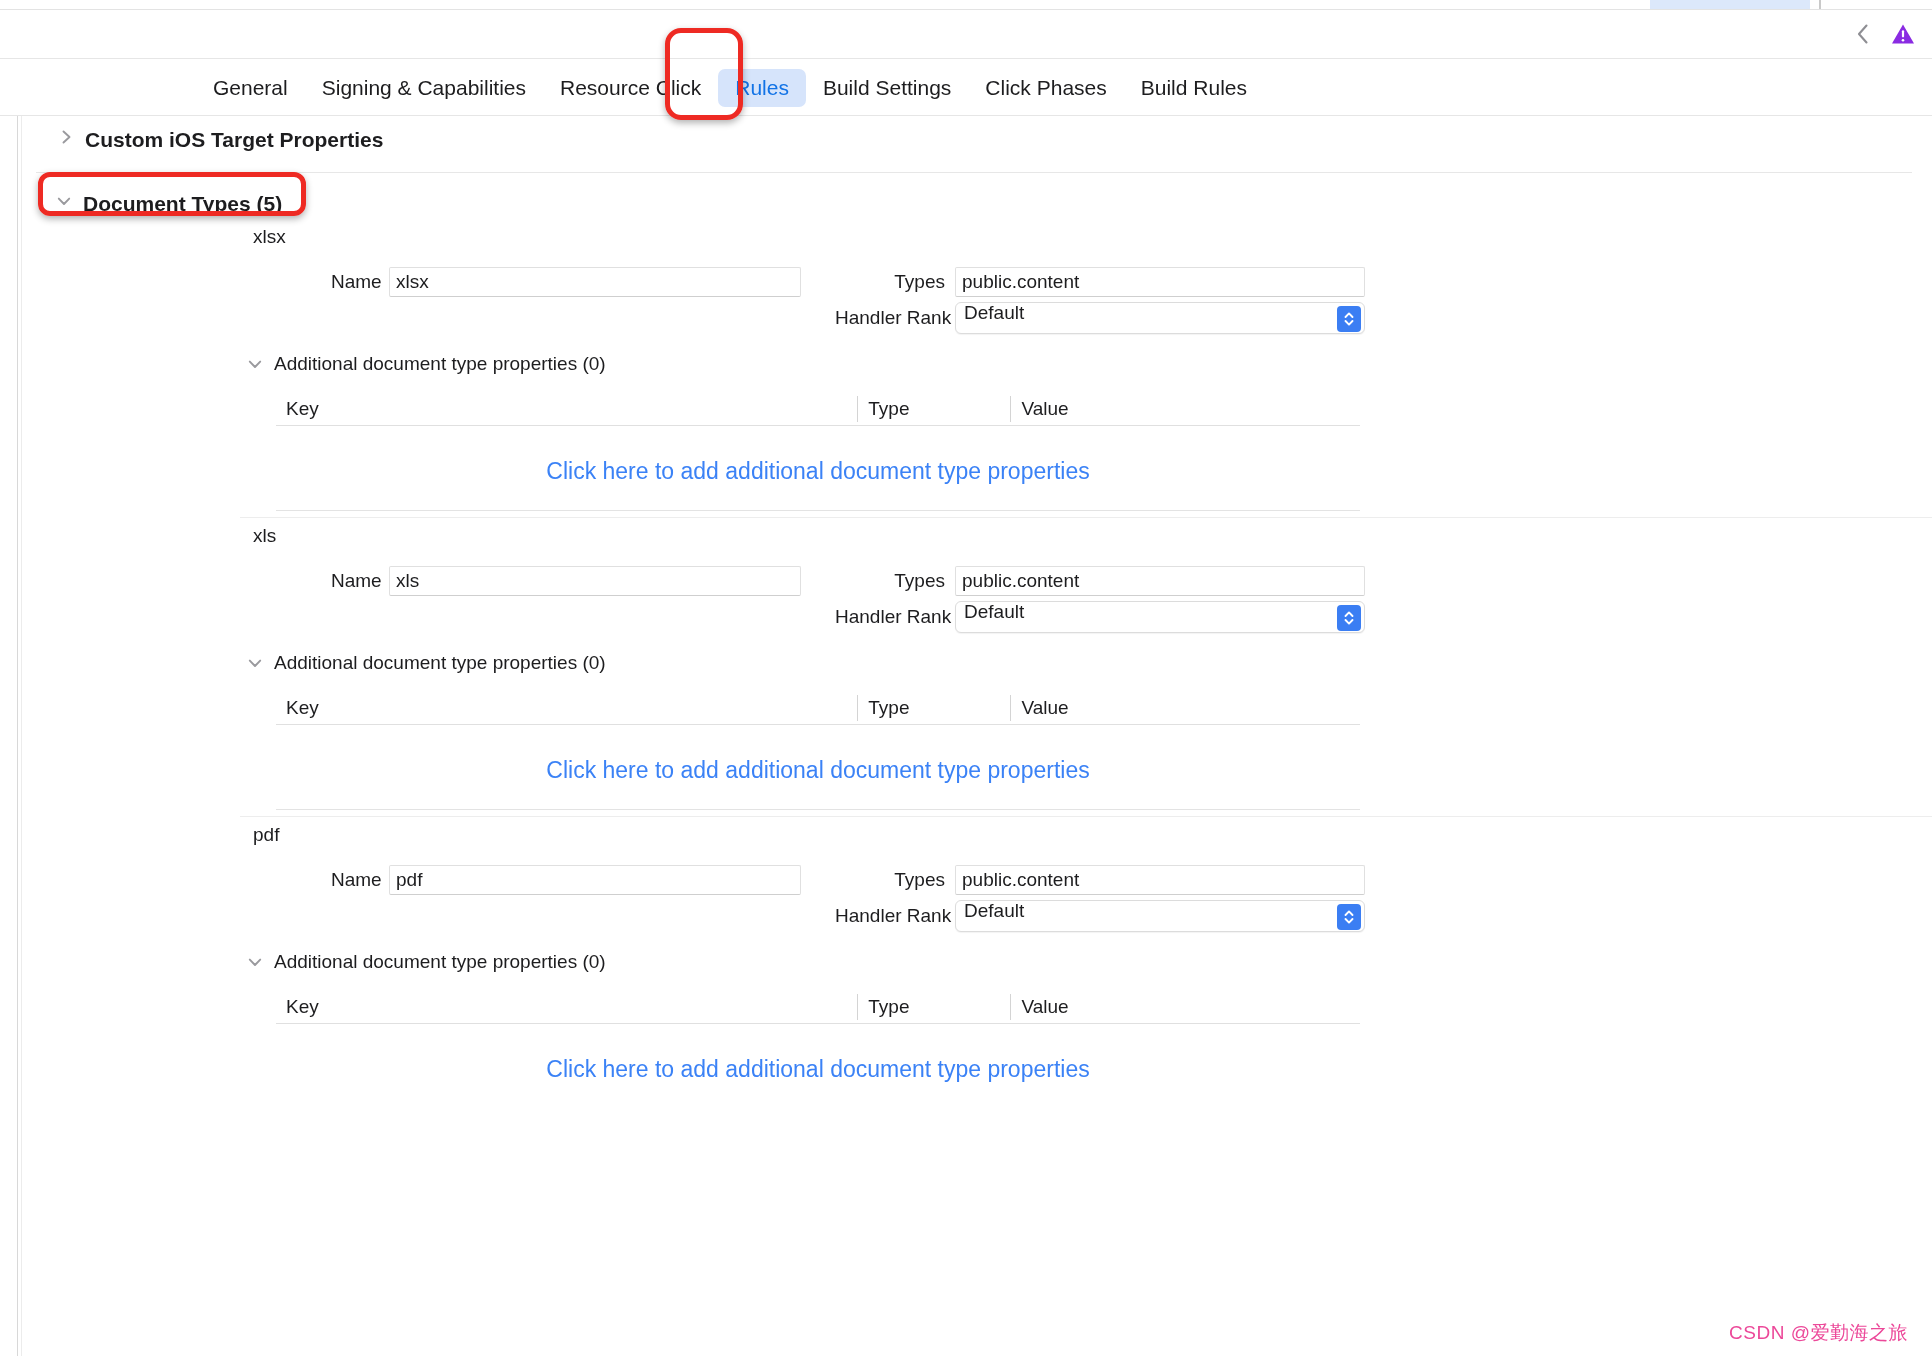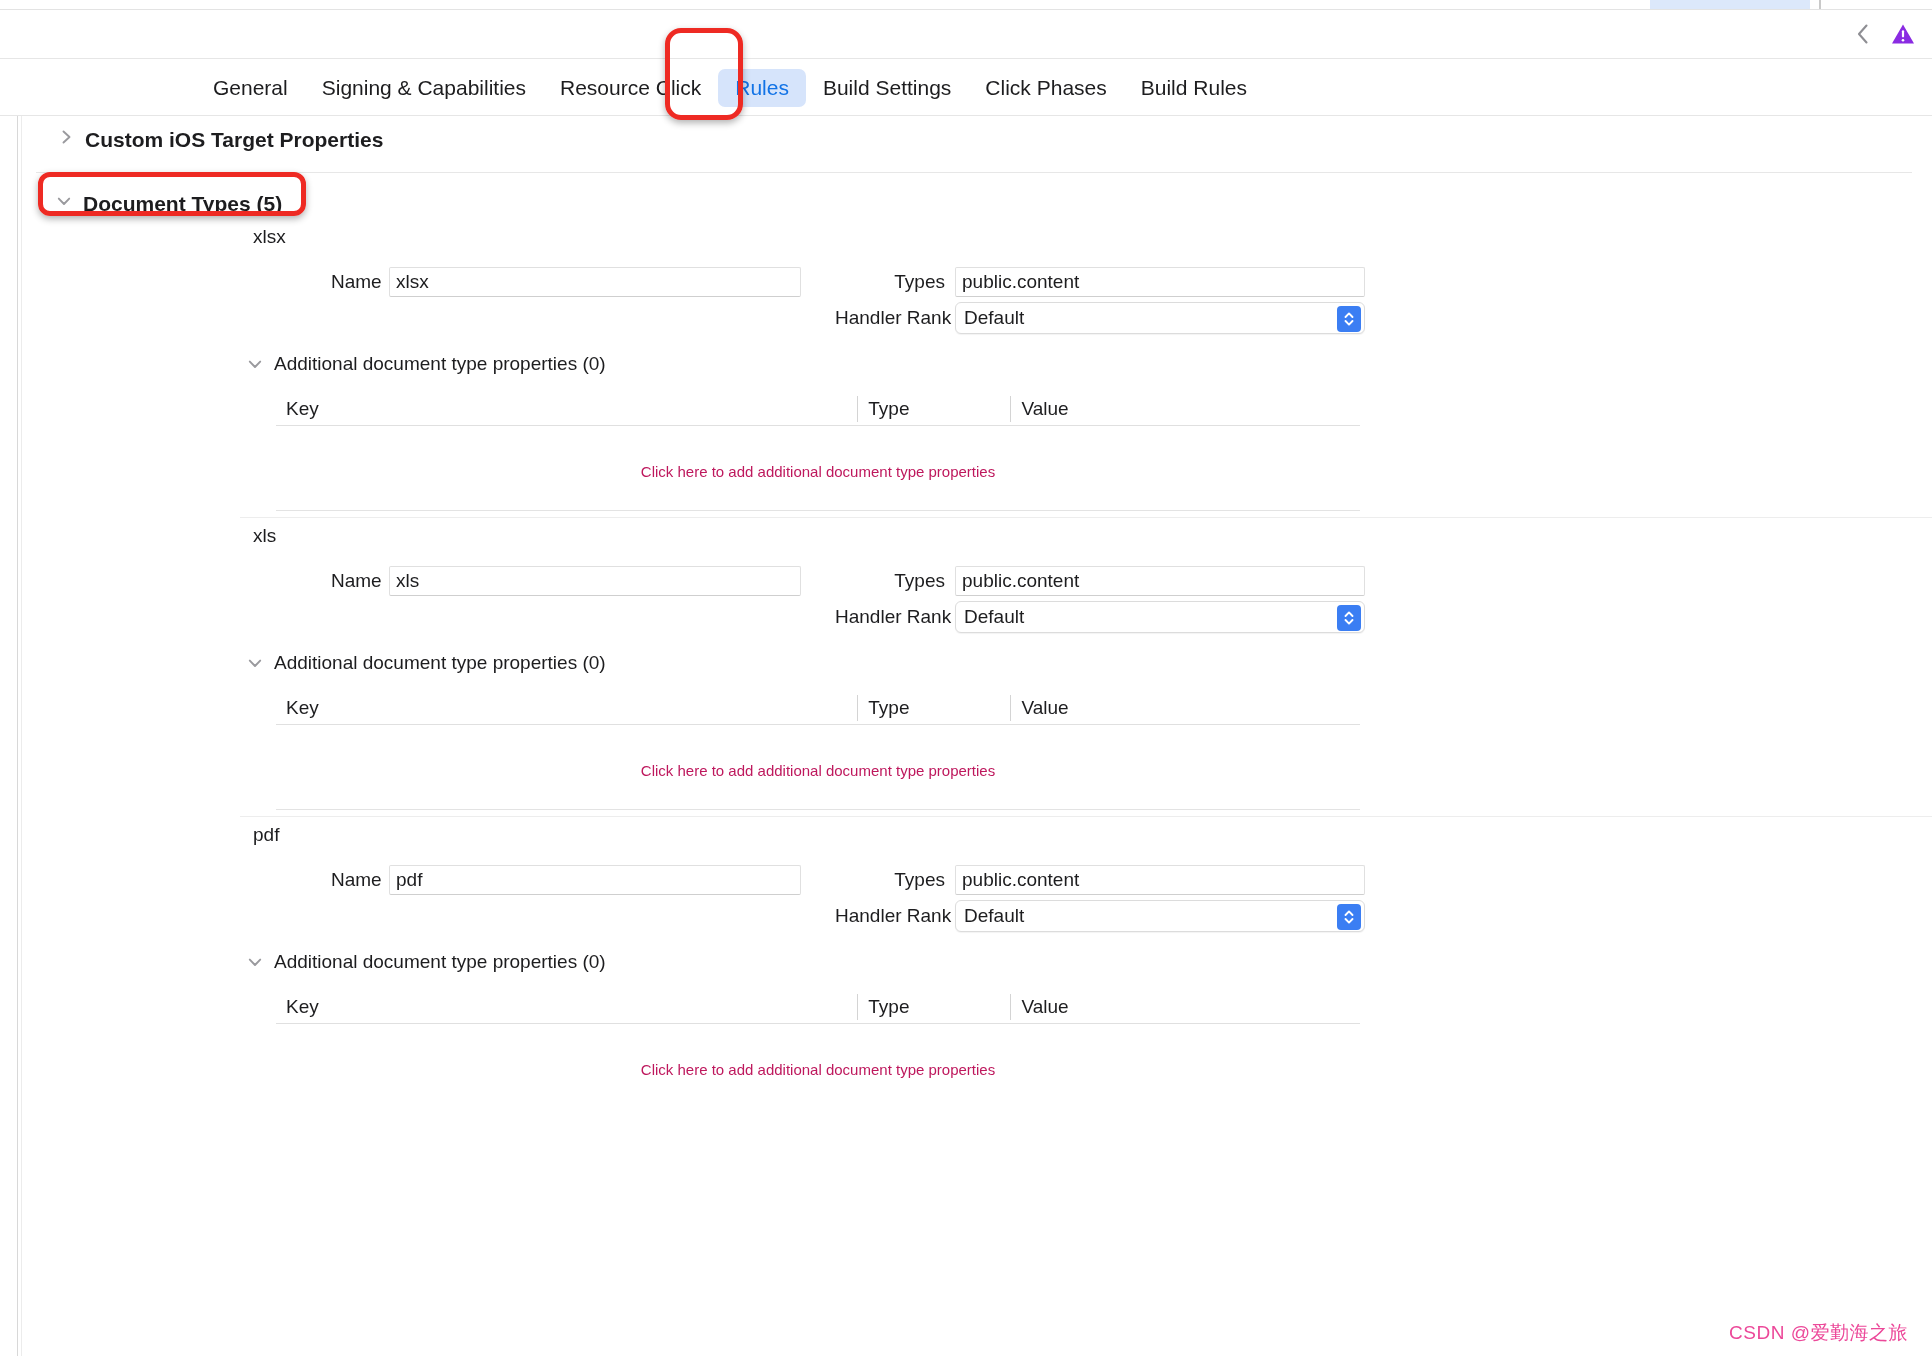--- a/index.html
+++ b/index.html
@@ -216,23 +216,23 @@
     outline: none;
   }
 
   .popup {
     height: 32px;
     background: #ffffff;
     border: 1px solid #dcdcdc;
     border-radius: 6px;
     font-size: 19px;
     color: #1d1d1f;
-    padding: 0 8px;
-    display: flex;
-    align-items: center;
+    padding: 9px 8px;
+    display: flex;
+    align-items: flex-end;
     position: relative;
     box-shadow: 0 1px 1px rgba(0,0,0,0.05);
   }
   .stepper {
     position: absolute;
     right: 3px;
     top: 3px;
     width: 24px;
     height: 26px;
     background: #3b7ef3;
@@ -288,22 +288,22 @@
   .th-value { width: 379px; border-left: 1px solid #d4d4d4; }
 
   .empty-row {
     position: absolute;
     left: 276px;
     width: 1084px;
     height: 36px;
     display: flex;
     align-items: center;
     justify-content: center;
-    font-size: 15px;
-    color: #be185d;
+    font-size: 23px;
+    color: #3b82f6;
     cursor: default;
   }
 
   .entry-sep {
     position: absolute;
     left: 276px;
     width: 1084px;
     height: 1px;
     background: #e3e3e3;
   }

